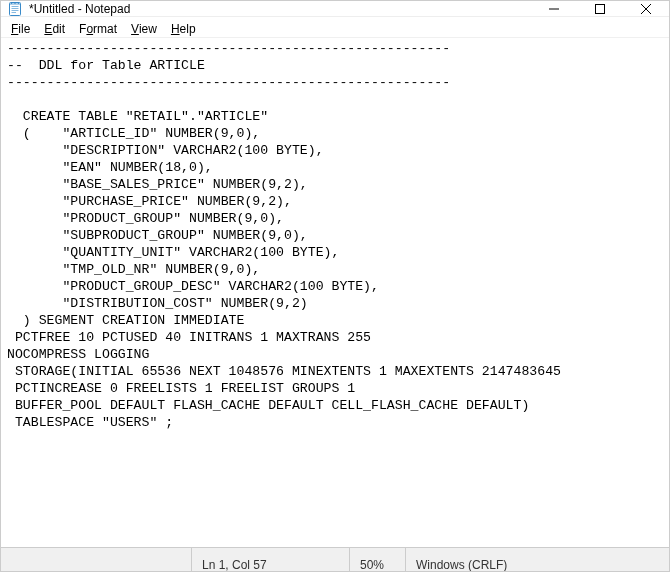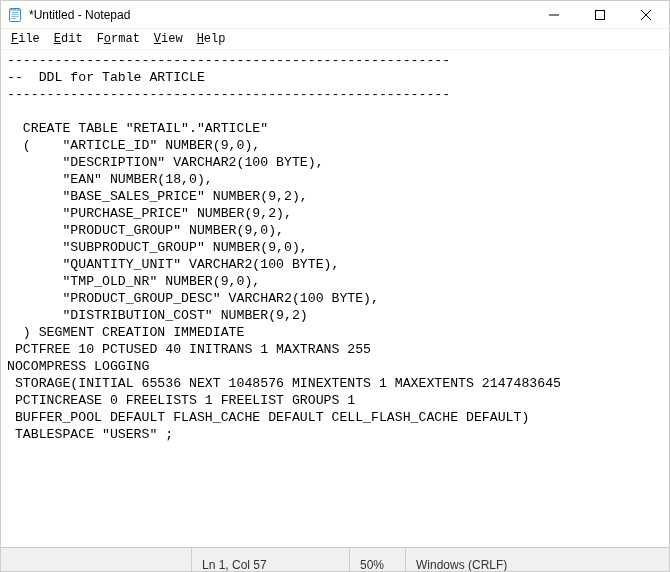--- a/index.html
+++ b/index.html
@@ -12,21 +12,21 @@
       font-size: 12px;
       background: #fff;
       width: 670px;
       height: 572px;
       display: flex;
       flex-direction: column;
       border: 1px solid #ccc;
       overflow: hidden;
     }
     .titlebar {
-      height: 28px;
+      height: 16px;
       display: flex;
       align-items: center;
       background: #fff;
       border-bottom: 1px solid #eee;
       user-select: none;
     }
     .titlebar .icon-wrap {
       width: 28px;
       display: flex;
       align-items: center;
@@ -49,27 +49,26 @@
       width: 46px;
       height: 100%;
       display: flex;
       align-items: center;
       justify-content: center;
       color: #000;
     }
     .menubar {
       height: 20px;
       display: flex;
-      align-items: center;
+      align-items: flex-end;
       padding: 0 4px;
       gap: 2px;
       font-size: 12px;
       color: #000;
       background: #fff;
-      font-family: Liberation Mono, monospace;
     }
     .menu-item {
       padding: 1px 6px;
       cursor: default;
     }
     .menu-item .ul {
       text-decoration: underline;
     }
     .editor {
       flex: 1;

